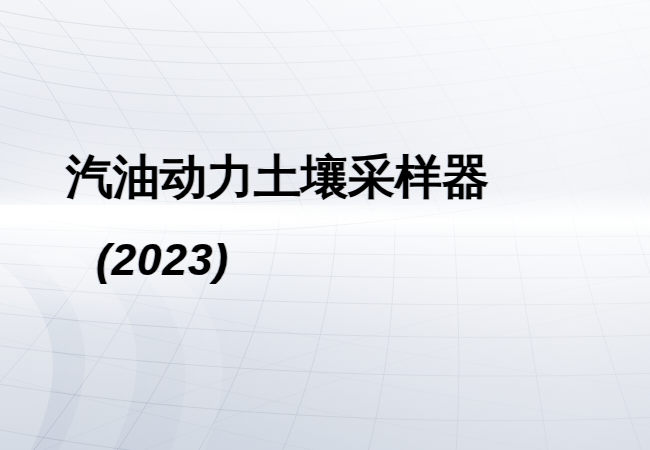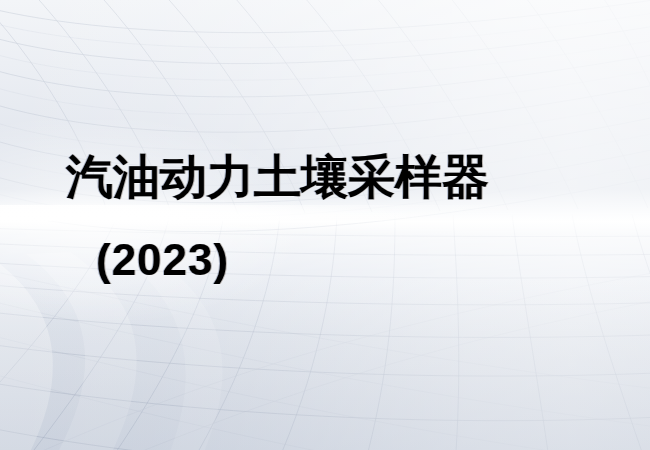--- a/index.html
+++ b/index.html
@@ -133,20 +133,21 @@
     font-size: 47px;
     line-height: 58px;
     letter-spacing: 0px;
   }
   #title-line-2 {
     left: 96px;
     top: 232px;
     font-size: 44px;
     line-height: 56px;
     letter-spacing: 1px;
+    font-style: italic;
   }
 </style>
 </head>
 <body>
 
 <div id="slide">
 
   <div class="layer" id="base-tone"></div>
 
   <svg class="layer" id="mesh-svg" width="650" height="450" viewBox="0 0 650 450">

